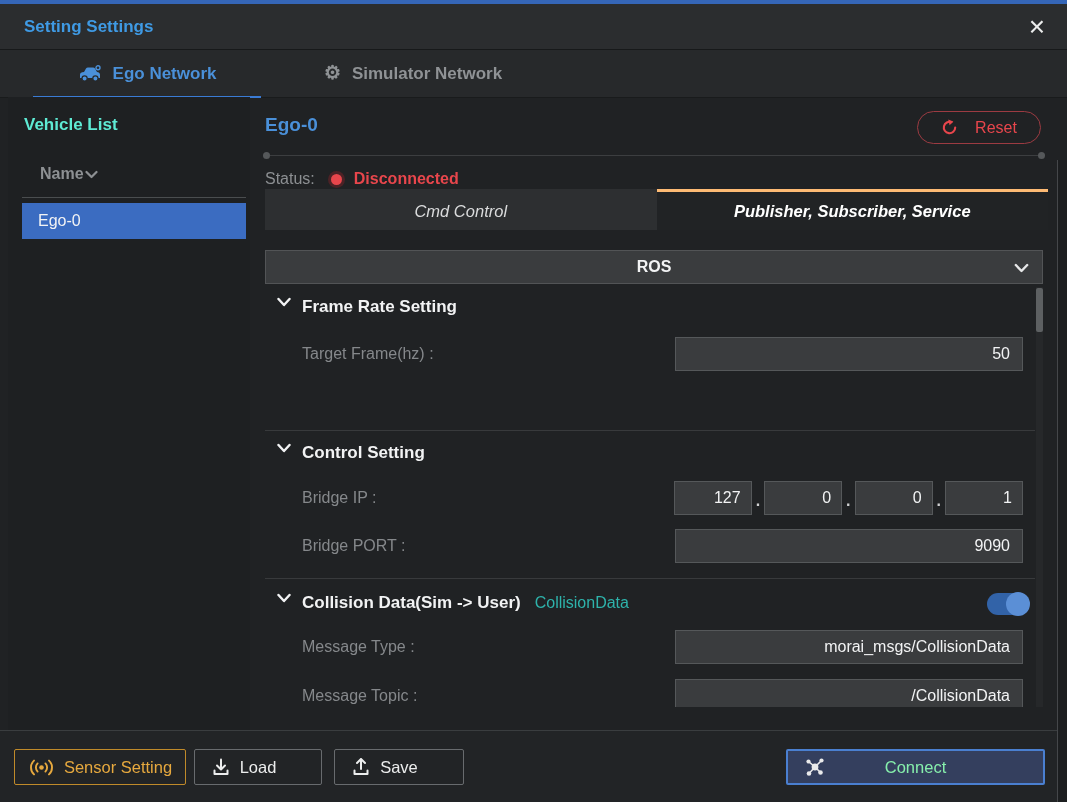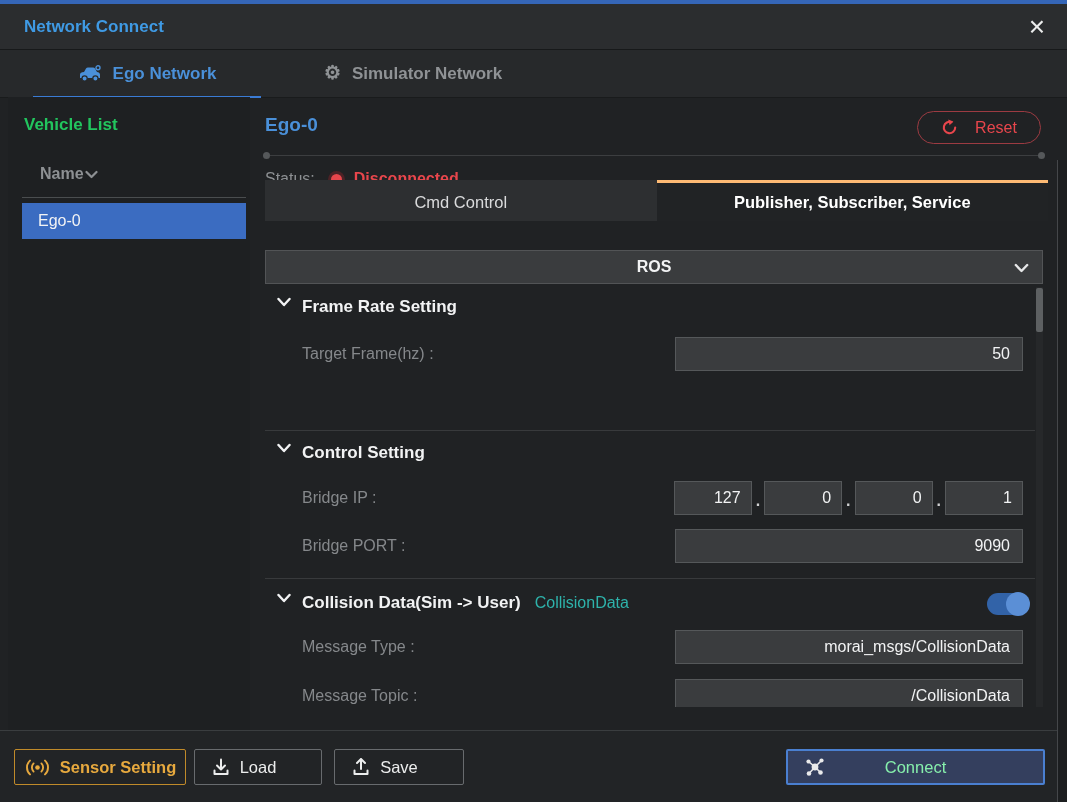--- a/index.html
+++ b/index.html
@@ -20,21 +20,21 @@
   .main-tab{height:100%;display:flex;align-items:center;justify-content:center;gap:11px;
             font-size:17px;font-weight:bold;color:#8f9295;position:relative;cursor:pointer;}
   .main-tab.t1{width:228px;}
   .main-tab.t2{width:252px;margin-left:26px;}
   .main-tab.active{color:#4a90d9;}
   .tab-underline{position:absolute;left:0;right:0;bottom:-1px;height:2px;background:#3a7bd5;}
   .gear-glyph{font-size:19px;line-height:1;position:relative;top:-1px;}
 
   
   .left-panel{position:absolute;left:8px;top:97px;width:242px;bottom:71px;background:#1e2022;}
-  .panel-title{position:absolute;top:18px;left:16px;color:#22c55e;font-size:17px;font-weight:bold;}
+  .panel-title{position:absolute;top:18px;left:16px;color:#5eead4;font-size:17px;font-weight:bold;}
   .name-header{position:absolute;top:66px;left:32px;height:22px;color:#8d9093;font-size:16px;
                font-weight:bold;display:flex;align-items:center;gap:1px;cursor:pointer;}
   .lp-divider{position:absolute;top:100px;left:14px;right:4px;height:1px;background:#4a4d4f;}
   .vehicle-row{position:absolute;top:106px;left:14px;right:4px;height:36px;display:flex;align-items:center;
                padding-left:16px;box-sizing:border-box;color:#f2f3f4;font-size:16px;cursor:pointer;}
   .vehicle-row.selected{background:#3b6cc1;}
 
   
   .right-panel{position:absolute;left:257px;top:97px;width:800px;bottom:71px;}
   .vehicle-title{position:absolute;top:17px;left:8px;color:#4a90d9;font-size:19px;font-weight:bold;}
@@ -43,21 +43,21 @@
              justify-content:center;gap:17px;font-size:16px;cursor:pointer;font-family:inherit;}
   .rp-divider{position:absolute;left:8px;right:14px;top:58px;height:1px;background:#3c3e40;}
   .rp-divider .dot{position:absolute;top:-3px;width:7px;height:7px;border-radius:50%;background:#55585a;}
   .rp-divider .dot.l{left:-2px}.rp-divider .dot.r{right:-2px}
   .status-row{position:absolute;left:8px;top:68px;height:28px;display:flex;align-items:center;font-size:16px;}
   .status-label{color:#8d9093;}
   .status-dot{width:11px;height:11px;border-radius:50%;background:#e8464c;
               box-shadow:0 0 0 3px #4c2226;margin:0 12px 0 16px;}
   .status-value{color:#e8464c;font-weight:bold;}
 
-  .subtabs{position:absolute;left:8px;top:83px;width:783px;height:41px;display:flex;}
+  .subtabs{position:absolute;left:8px;top:92px;width:783px;height:41px;display:flex;font-style:italic;}
   .subtab{flex:1;display:flex;align-items:center;justify-content:center;font-size:16.5px;
           box-sizing:border-box;cursor:pointer;}
   .subtab.inactive{background:#2d2f31;color:#dadbdc;border-top:3px solid #2d2f31;}
   .subtab.active{background:#212325;color:#ffffff;border-top:3px solid #fdba74;font-weight:bold;}
 
   .dropdown{position:absolute;left:8px;top:153px;width:776px;height:32px;background:#3a3c3e;
             border:1px solid #525456;display:flex;align-items:center;justify-content:center;cursor:pointer;}
   .dd-value{color:#f2f3f4;font-size:16px;font-weight:bold;}
   .dd-chev{position:absolute;right:13px;top:12px;}
 
@@ -87,34 +87,34 @@
   .scroll-thumb{margin-top:1px;width:7px;height:44px;background:#5d6062;border-radius:2px;cursor:pointer;}
 
   .edge-strip{position:absolute;left:1058px;top:160px;bottom:0;width:9px;background:#1c1e20;z-index:5;}
   .edge-line{position:absolute;left:1057px;top:160px;bottom:0;width:1px;background:#45474a;z-index:6;}
 
   
   .footer{position:absolute;left:0;right:0;bottom:0;height:71px;background:#222426;border-top:1px solid #3a3d3f;}
   .fbtn{position:absolute;top:18px;height:36px;display:flex;align-items:center;justify-content:center;
         background:transparent;font-size:16.5px;cursor:pointer;box-sizing:border-box;font-family:inherit;border-radius:2px;}
   .fbtn .btn-icon{position:absolute;left:16px;top:50%;transform:translateY(-50%);display:flex;}
-  .sensor-btn{left:14px;width:172px;border:1px solid #c08a2a;color:#e7a93e;font-weight:bold;gap:9px;}
+  .sensor-btn{left:14px;width:172px;border:1px solid #c08a2a;color:#e7a93e;font-weight:normal;gap:9px;}
   .load-btn{left:194px;width:128px;border:1px solid #686b6e;color:#eceded;}
   .save-btn{left:334px;width:130px;border:1px solid #686b6e;color:#eceded;}
   .connect-btn{right:22px;width:259px;border:2px solid #4a7fd0;background:#343f5e;color:#86efac;}
   svg{display:block;}
 </style>
 </head>
 <body>
 
 <div class="window">
   <div class="top-accent"></div>
 
   <div class="titlebar">
-    <div class="win-title">Network Connect</div>
+    <div class="win-title">Setting Settings</div>
     <div class="close-btn">×</div>
   </div>
 
   <div class="main-tabs">
     <div class="main-tab t1 active">
       <span>
         <svg width="24" height="17" viewBox="0 0 24 17">
           <path d="M2 13 L2 9.5 Q2 7.6 4.2 7.3 L6 7 L8 3.6 Q8.6 2.5 10 2.5 L15 2.5 Q16.4 2.5 17 3.6 L19 7 Q22 7.4 22 9.8 L22 13 Z" fill="#4a90d9"></path>
           <circle cx="6.6" cy="13.4" r="2.6" fill="#4a90d9" stroke="#27292b" stroke-width="1.2"></circle>
           <circle cx="17.4" cy="13.4" r="2.6" fill="#4a90d9" stroke="#27292b" stroke-width="1.2"></circle>

